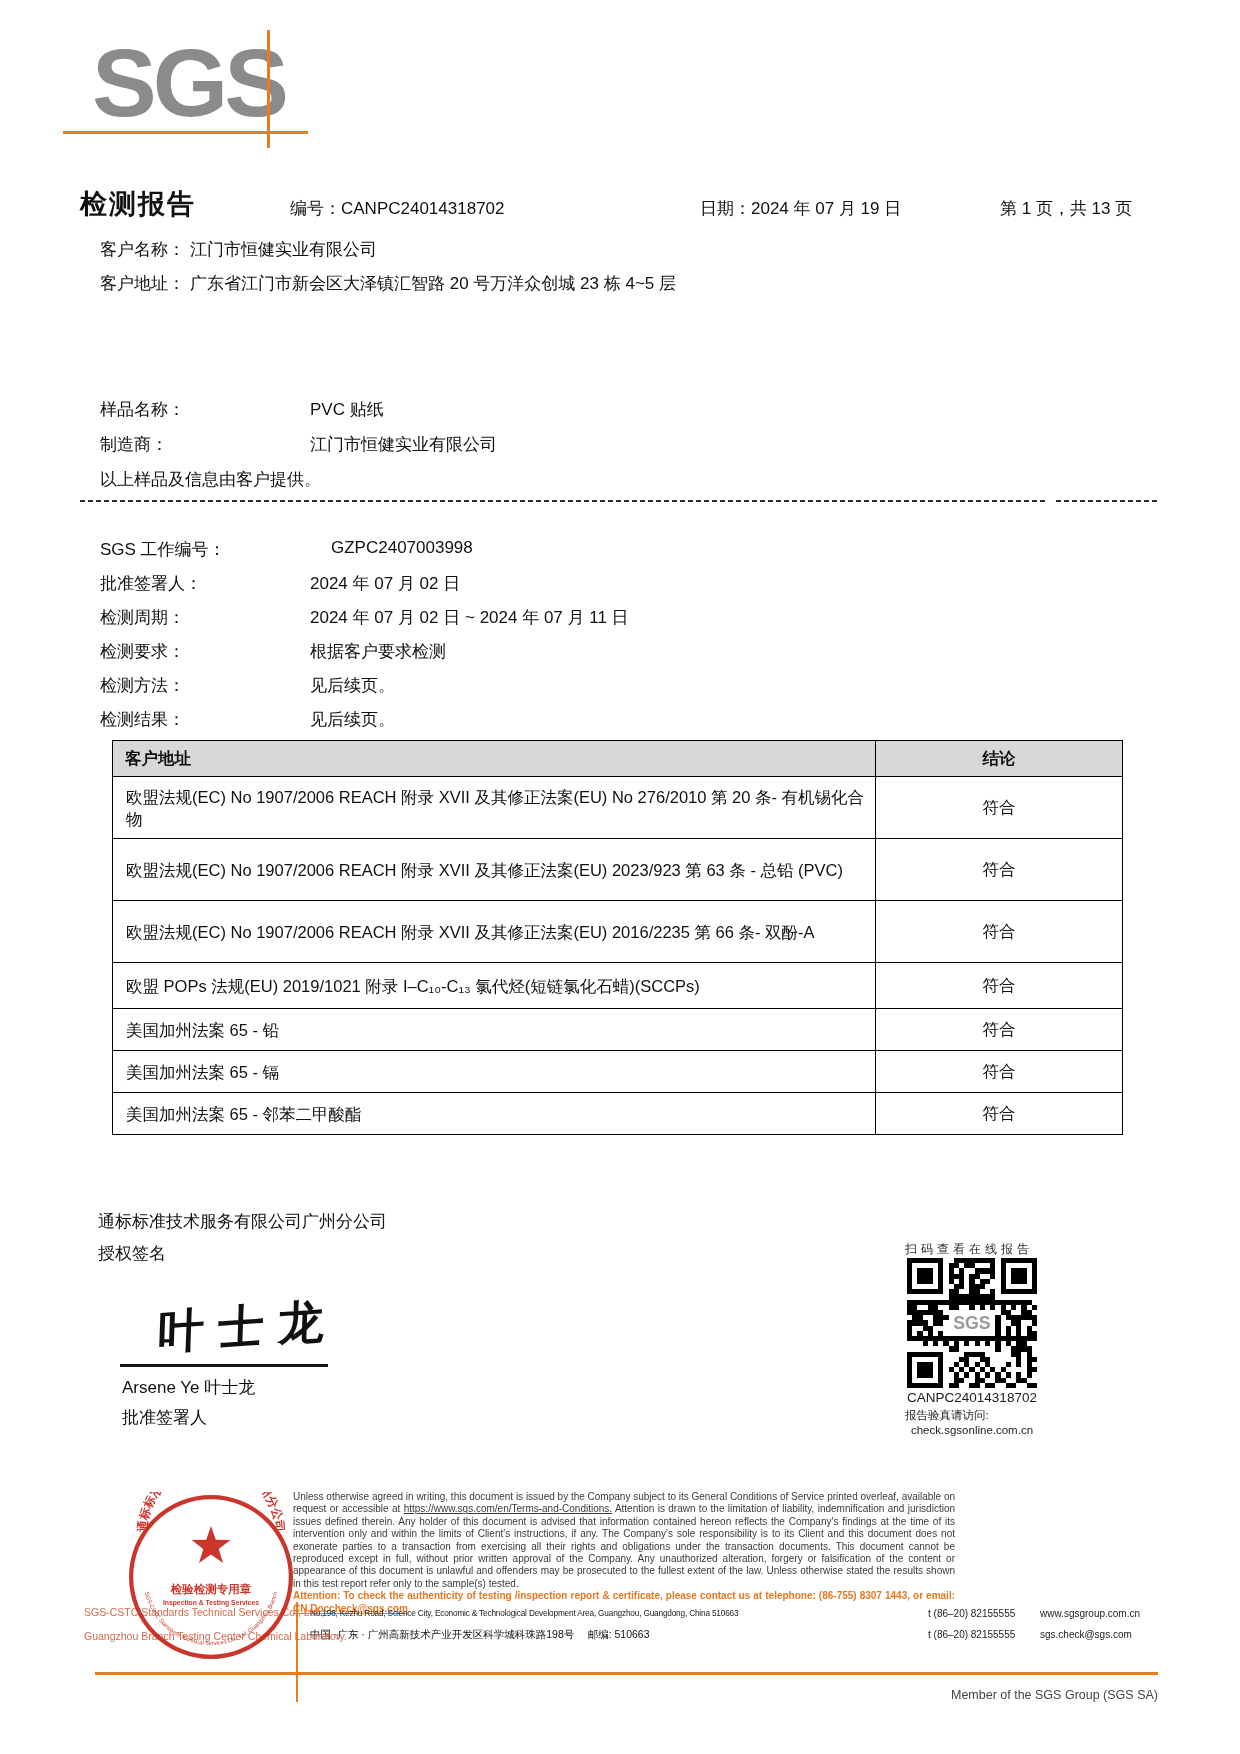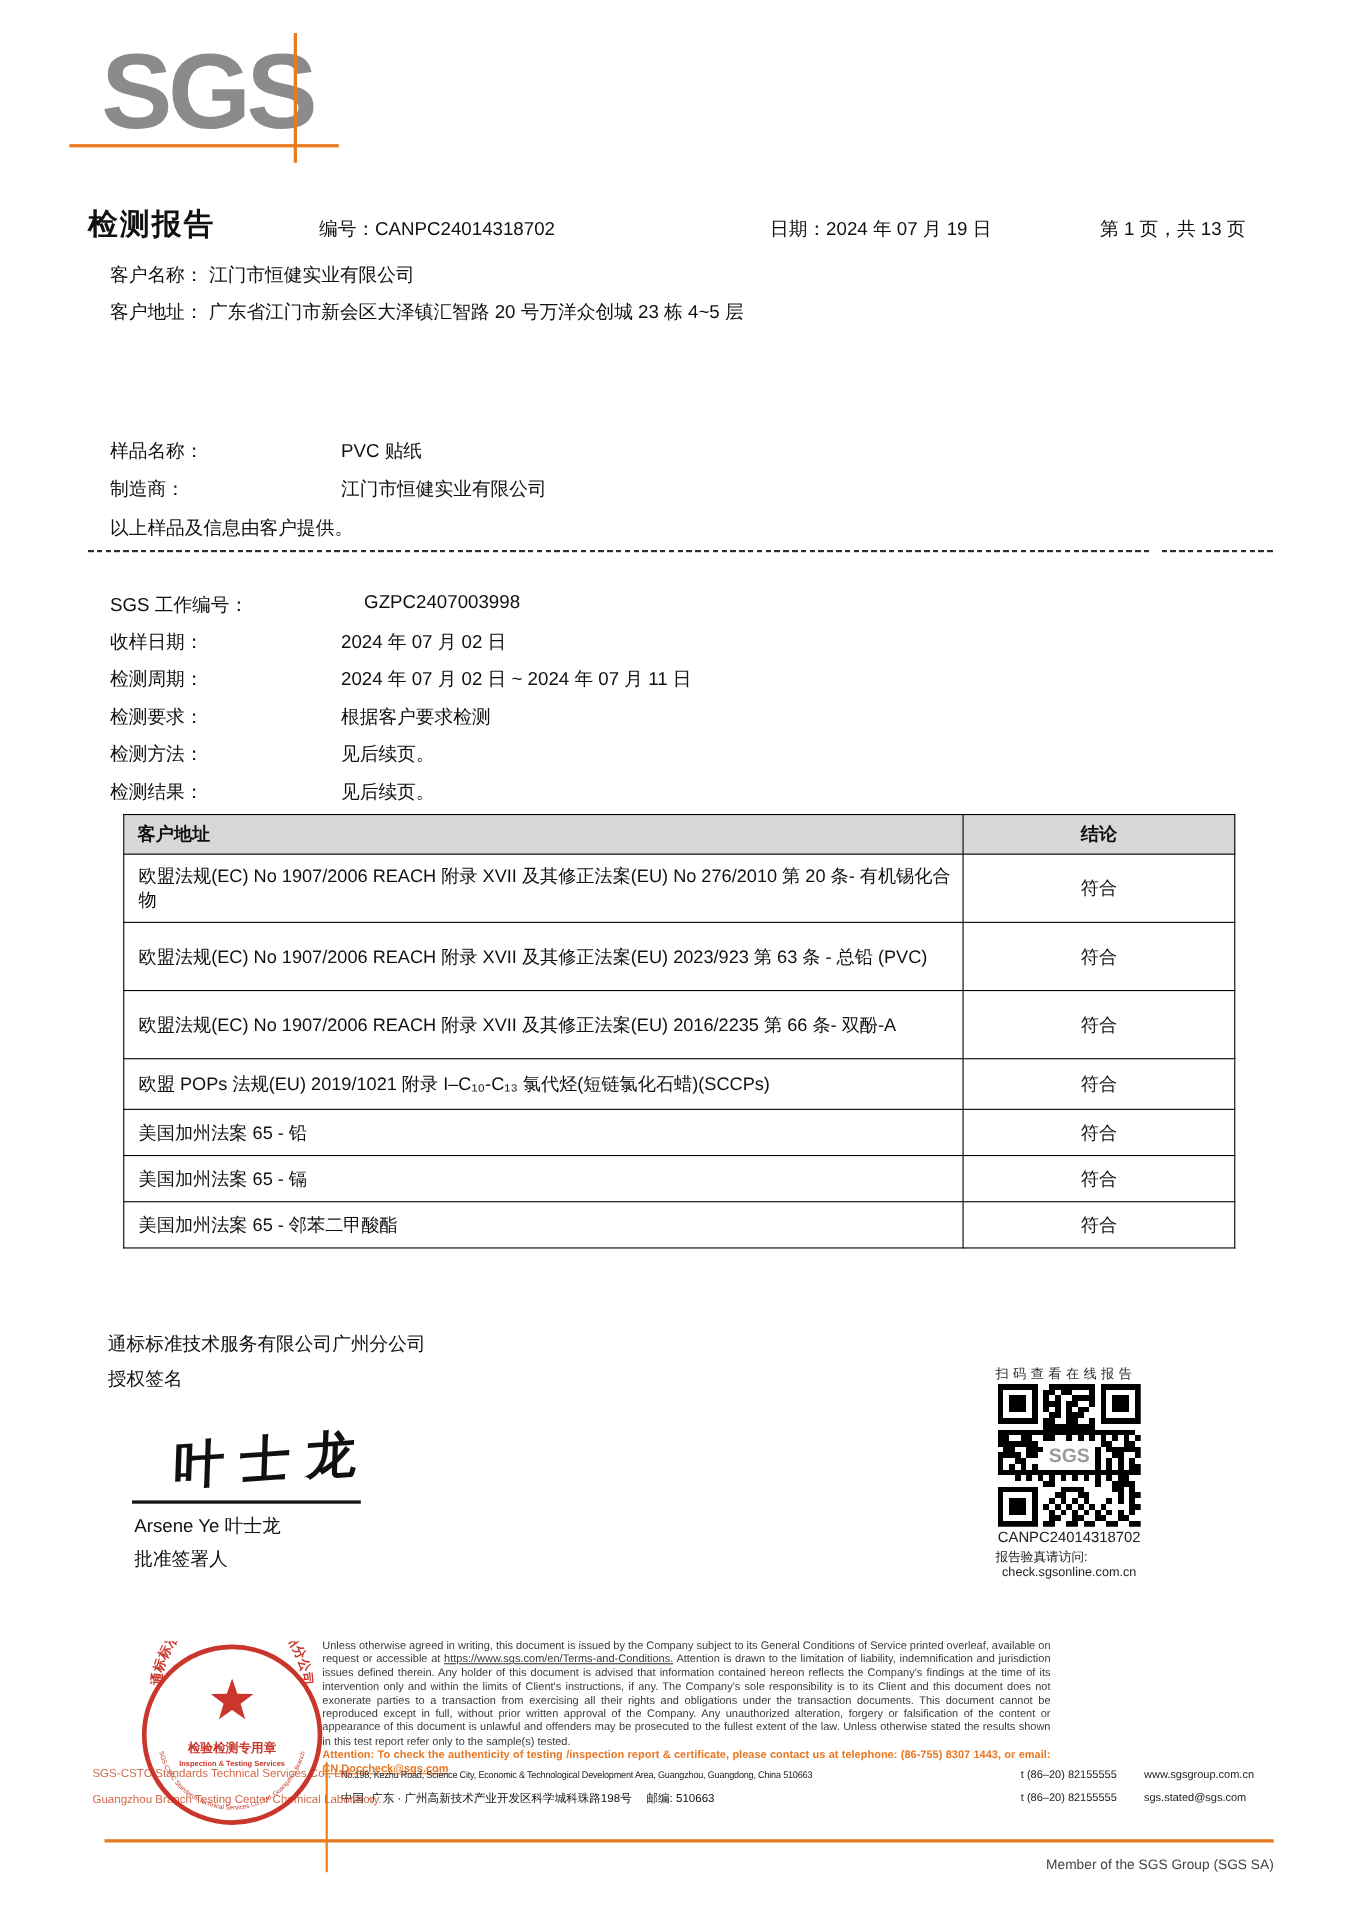--- a/index.html
+++ b/index.html
@@ -80,21 +80,21 @@
   <div class="abs lrow" style="left:100px;top:468px;">以上样品及信息由客户提供。</div>
 
   <div class="abs dash" style="left:80px;top:500px;width:966px;"></div>
   <div class="abs dash" style="left:1056px;top:500px;width:102px;"></div>
 
   <div class="abs lrow" style="left:100px;top:538px;">
     <span>SGS 工作编号：</span>
     <span class="abs" style="left:210px;margin-left:21px;">GZPC2407003998</span>
   </div>
   <div class="abs lrow" style="left:100px;top:572px;">
-    <span>收样日期：</span>
+    <span>批准签署人：</span>
     <span class="abs" style="left:210px;">2024 年 07 月 02 日</span>
   </div>
   <div class="abs lrow" style="left:100px;top:606px;">
     <span>检测周期：</span>
     <span class="abs" style="left:210px;">2024 年 07 月 02 日 ~ 2024 年 07 月 11 日</span>
   </div>
   <div class="abs lrow" style="left:100px;top:640px;">
     <span>检测要求：</span>
     <span class="abs" style="left:210px;">根据客户要求检测</span>
   </div>
@@ -444,17 +444,17 @@
       <text x="100" y="133" font-size="8" fill="#c7271c" font-weight="bold" text-anchor="middle" font-family="Liberation Sans, sans-serif">Inspection &amp; Testing Services</text>
     </svg>
   </div>
 
   <div class="abs oline" style="left:296px;top:1602px;width:2px;height:100px;"></div>
   <div class="abs addr-en" style="left:310px;top:1608px;width:625px;">No.198, Kezhu Road, Science City, Economic &amp; Technological Development Area, Guangzhou, Guangdong, China 510663</div>
   <div class="abs addr-cn" style="left:310px;top:1628px;">中国 ·广东 · 广州高新技术产业开发区科学城科珠路198号　 邮编: 510663</div>
   <div class="abs ftcol" style="left:928px;top:1608px;">t (86–20) 82155555</div>
   <div class="abs ftcol" style="left:928px;top:1629px;">t (86–20) 82155555</div>
   <div class="abs ftcol" style="left:1040px;top:1608px;">www.sgsgroup.com.cn</div>
-  <div class="abs ftcol" style="left:1040px;top:1629px;">sgs.stated@sgs.com</div>
+  <div class="abs ftcol" style="left:1040px;top:1629px;">sgs.check@sgs.com</div>
   <div class="abs oline" style="left:95px;top:1672px;width:1063px;height:3px;"></div>
   <div class="abs member" style="left:898px;top:1688px;width:260px;text-align:right;">Member of the SGS Group (SGS SA)</div>
 
 </div>
 
 </body></html>

